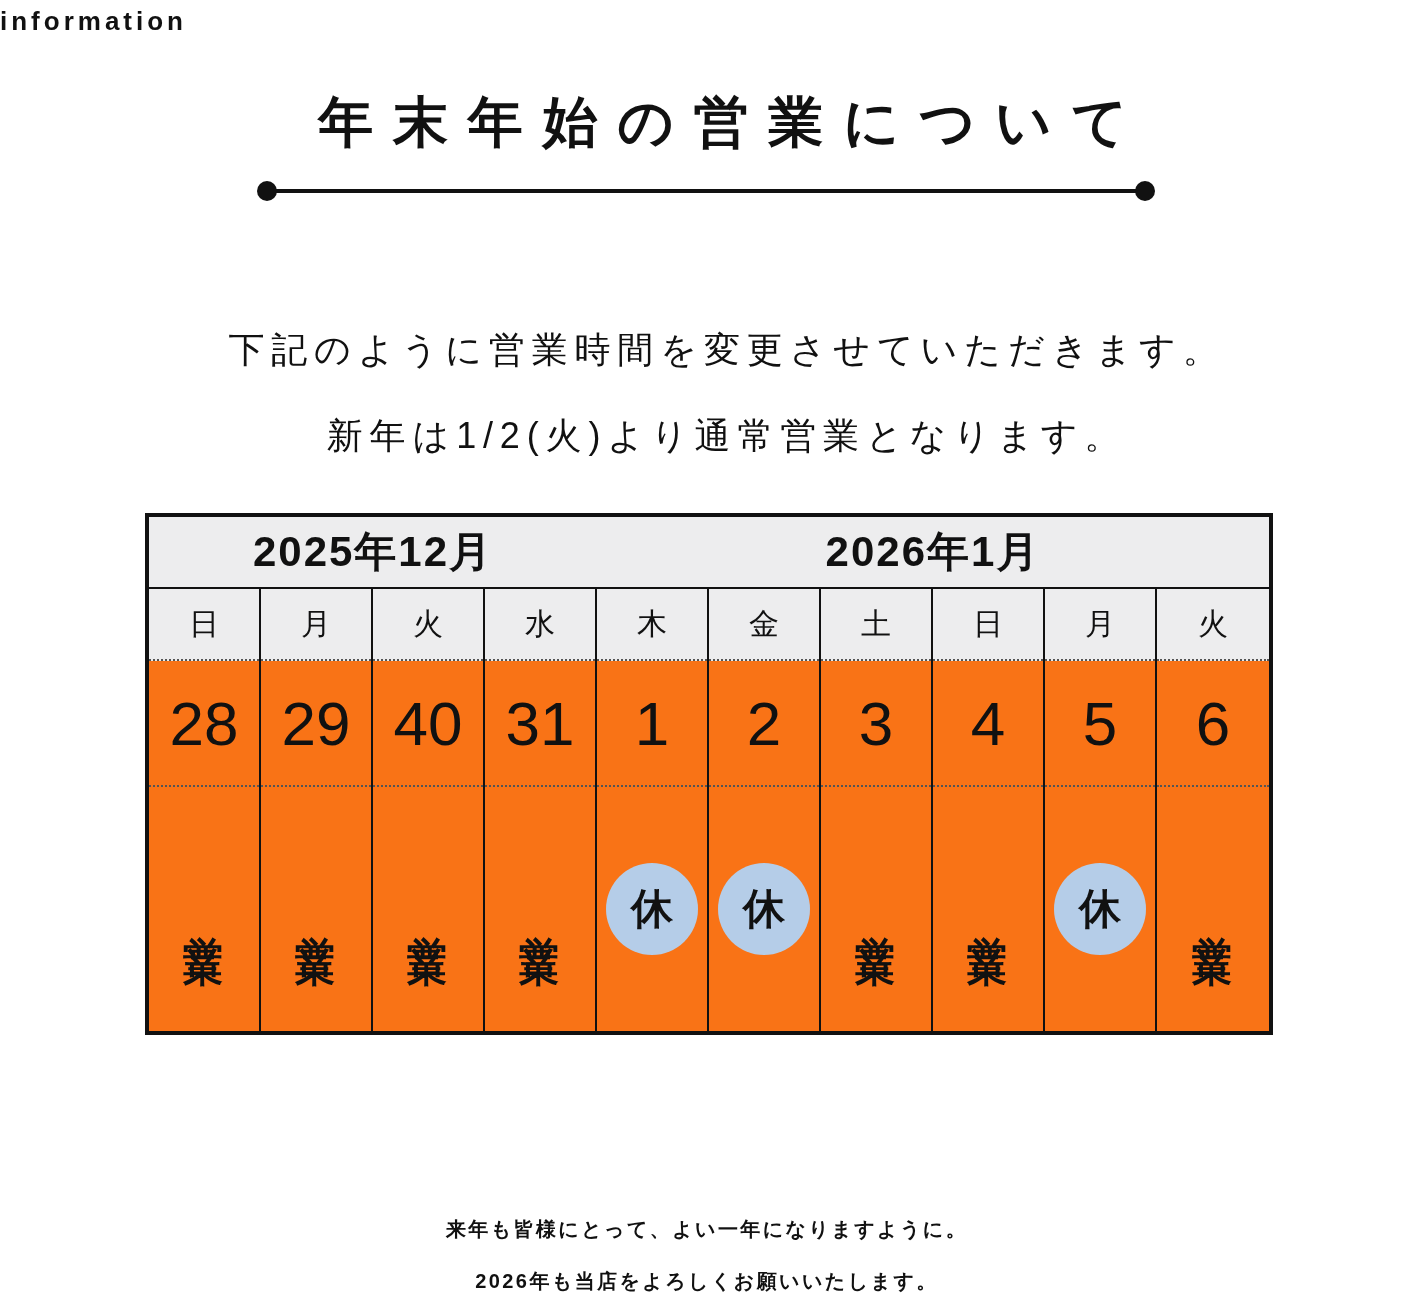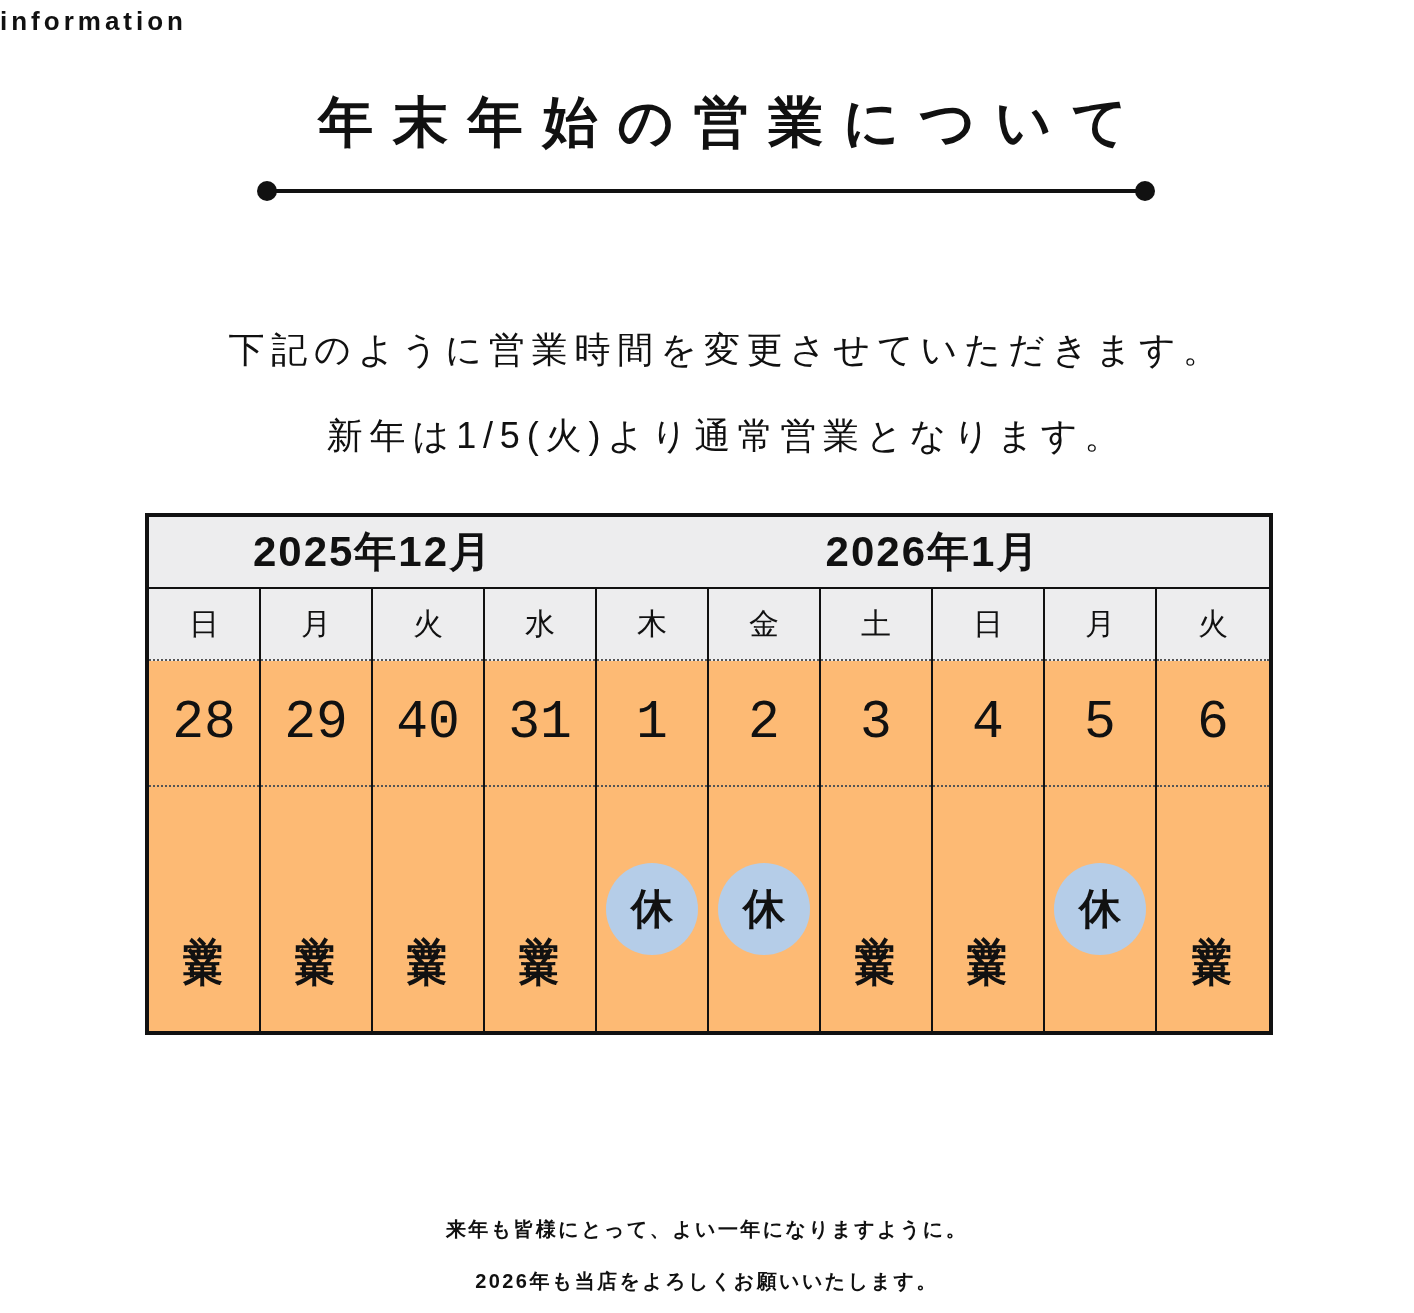--- a/index.html
+++ b/index.html
@@ -47,21 +47,21 @@
     font-size:36px; font-weight:500;
     letter-spacing:0.19em; line-height:86px;
     white-space:nowrap;
     padding-left:40px;
   }
 
   
   .cal-table{
     position:absolute; top:513px; left:145px; width:1128px;
     border:4px solid var(--ink);
-    background:#fdba74;
+    background:#f97316;
   }
   .cal-months{
     display:flex;
     height:72px;
     background:var(--header-bg);
     border-bottom:2px solid var(--ink);
   }
   .cal-month{
     display:flex; align-items:center; justify-content:center;
     font-size:42px; font-weight:bold; letter-spacing:2px;
@@ -78,21 +78,21 @@
   }
   .cell.dow{
     height:72px;
     background:var(--header-bg);
     border-bottom:2px dotted #555;
     font-size:30px;
   }
   .cell.date{
     height:126px;
     border-bottom:2px dotted #555;
-    font-size:53px; font-weight:400;font-family:Liberation Mono, monospace;
+    font-size:62px; font-weight:400;
   }
   .cell.status{
     height:244px;
   }
   .status-text{
     writing-mode:vertical-rl; text-orientation:upright;
     font-size:40px; font-weight:bold; letter-spacing:10px;
     padding-top:10px; 
   }
   .status-text.closed{
@@ -120,21 +120,21 @@
 <h1 class="title">年末年始の営業について</h1>
 
 <div class="divider">
   <span class="dot left"></span>
   <span class="line"></span>
   <span class="dot right"></span>
 </div>
 
 <div class="intro">
   <div>下記のように営業時間を変更させていただきます。</div>
-  <div>新年は1/5(火)より通常営業となります。</div>
+  <div>新年は1/2(火)より通常営業となります。</div>
 </div>
 
 <div class="cal-table">
   <div class="cal-months">
     <div class="cal-month" style="width: 40%;">2025年12月</div>
     <div class="cal-month" style="width: 60%;">2026年1月</div>
   </div>
   <div class="cal-grid" id="cal-grid">
   <div class="cal-col">
     <div class="cell dow">日</div>

